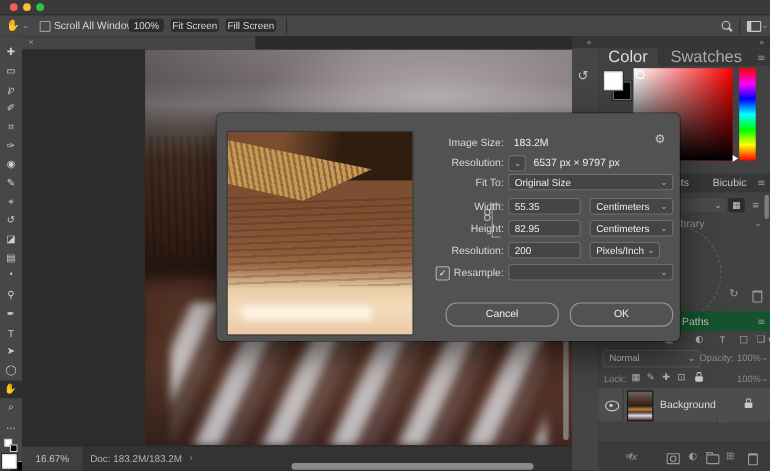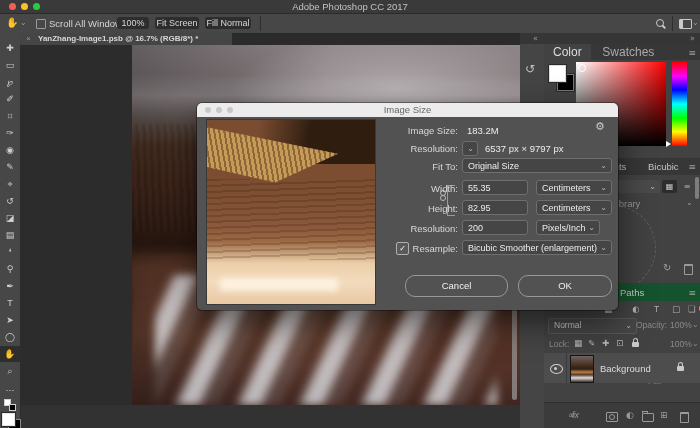--- a/index.html
+++ b/index.html
@@ -52,21 +52,21 @@
   .statusbar{position:absolute;left:20px;top:405px;width:500px;height:23px;background:#333333;border-top:1px solid #262626;}
   .zoomfield{position:absolute;left:0;top:0;width:55px;height:23px;background:#3f3f3f;line-height:23px;text-align:center;color:#c0c0c0;font-size:9px;}
   .docinfo{position:absolute;left:60px;top:0;height:23px;line-height:23px;color:#b5b5b5;font-size:9px;}
   .scroll-h{position:absolute;left:245px;top:15px;width:220px;height:6px;background:#9a9a9a;border-radius:3px;opacity:.85;}
   
   .dock{position:absolute;left:520px;top:33px;width:180px;height:395px;background:#404040;}
   .dock-collapse{position:absolute;left:0;top:0;width:180px;height:11px;background:#363636;color:#969696;font-size:8px;line-height:11px;}
   .dock-strip{position:absolute;left:0;top:11px;width:24px;height:384px;background:#454545;border-right:1px solid #313131;}
   .dock-main{position:absolute;left:24px;top:11px;width:156px;height:384px;background:#404040;}
   .phead{position:absolute;left:0;width:156px;background:#373737;}
-  .ptab{display:inline-block;height:16px;line-height:16px;padding:0 9px;color:#aaa;font-size:12px;}
+  .ptab{display:inline-block;height:16px;line-height:16px;padding:0 9px;color:#aaa;font-size:15px;}
   .ptab.on{background:#424242;color:#ddd;}
   .burger{position:absolute;right:4px;color:#9f9f9f;font-size:9px;}
   .colorbody{position:absolute;left:0;top:16px;width:156px;height:98px;background:#424242;}
   .sat{position:absolute;left:32px;top:2px;width:90px;height:84px;
        background:linear-gradient(to bottom, rgba(0,0,0,0), #000),linear-gradient(to right, #fff, #f00);}
   .satring{position:absolute;left:34px;top:4px;width:6px;height:6px;border:1px solid #fff;border-radius:50%;}
   .hue{position:absolute;left:128px;top:2px;width:15px;height:84px;
        background:linear-gradient(to bottom,#f00 0%,#f0f 17%,#00f 33%,#0ff 50%,#0f0 67%,#ff0 83%,#f00 100%);}
   .huemark{position:absolute;left:122px;top:81px;width:0;height:0;border-top:3px solid transparent;border-bottom:3px solid transparent;border-left:5px solid #fff;}
   .chipw{position:absolute;width:15px;height:15px;background:#fff;border:1px solid #ddd;box-shadow:0 0 0 1px #2a2a2a;}
@@ -131,31 +131,30 @@
 </style>
 </head>
 <body>
 
 <div id="app">
 
   <div class="titlebar">
     <span class="tl" style="left:9px;background:#f35f57;"></span>
     <span class="tl" style="left:21px;background:#fbbe2e;"></span>
     <span class="tl" style="left:33px;background:#2aca44;"></span>
-    <span class="apptitle">Adobe Photoshop CC 2017</span>
   </div>
 
   <div class="optionsbar">
     <span class="abs g" style="left:6px;top:3px;font-size:10px;color:#ddd;">✋</span>
     <span class="abs g" style="left:20px;top:4px;font-size:8px;color:#9f9f9f;">⌄</span>
     <span class="cbx" style="left:36px;top:5px;"></span>
     <span class="abs" style="left:49px;top:4px;">Scroll All Windows</span>
     <span class="obtn" style="left:117px;width:32px;">100%</span>
     <span class="obtn" style="left:155px;width:44px;">Fit Screen</span>
-    <span class="obtn" style="left:205px;width:46px;">Fill Normal</span>
+    <span class="obtn" style="left:205px;width:46px;">Fill Screen</span>
     <span class="vsep" style="left:260px;"></span>
     <span class="i-search" style="left:656px;top:5px;"></span>
     <span class="vsep" style="left:672px;"></span>
     <span class="i-ws" style="left:679px;top:5px;"></span>
     <span class="abs g" style="left:692px;top:4px;font-size:8px;color:#9f9f9f;">⌄</span>
   </div>
 
   <div class="toolbar">
     <span class="tool g" style="top:7px;">✚</span>
     <span class="tool g" style="top:24px;">▭</span>
@@ -180,34 +179,39 @@
     <span class="tool g" style="top:347px;">…</span>
     <span class="abs" style="left:4px;top:366px;width:5px;height:5px;border:1px solid #cfcfcf;background:#fff;"></span>
     <span class="abs" style="left:9px;top:371px;width:5px;height:5px;border:1px solid #cfcfcf;background:#000;"></span>
     <span class="abs" style="left:8px;top:386px;width:11px;height:11px;background:#000;border:1px solid #8a8a8a;"></span>
     <span class="abs" style="left:2px;top:380px;width:11px;height:11px;background:#fff;border:1px solid #e5e5e5;box-shadow:0 0 0 1px #2a2a2a;"></span>
   </div>
 
   <div class="tabbar">
     <div class="doctab">
       <span class="x">×</span>
-      <span class="t">YanZhang-Image1.psb @ 16.7% (RGB/8*) *</span>
     </div>
   </div>
 
   <div class="canvas">
     <div class="photo">
       <div class="bushtex"></div>
       <div class="rockglow"></div>
       <div class="rocks"></div>
       <div class="waterfall"></div>
     </div>
     <div class="scroll-v"></div>
   </div>
 
+  <div class="statusbar">
+    <span class="zoomfield">16.67%</span>
+    <span class="docinfo" style="left:62px;">Doc: 183.2M/183.2M</span>
+    <span class="docinfo g" style="left:152px;color:#9a9a9a;">›</span>
+    <span class="scroll-h"></span>
+  </div>
 
   <div class="dock">
     <div class="dock-collapse">
       <span class="abs g" style="left:13px;">«</span>
       <span class="abs g" style="right:5px;">»</span>
     </div>
 
     <div class="dock-strip">
       <span class="abs g" style="left:5px;top:18px;font-size:12px;color:#c0c0c0;">↺</span>
       <span class="abs g" style="left:5px;top:63px;font-size:12px;color:#c0c0c0;">❂</span>
@@ -295,26 +299,20 @@
           <span class="bic g" style="left:82px;">◐</span>
           <span class="i-folder" style="left:98px;top:10px;"></span>
           <span class="bic g" style="left:116px;">⊞</span>
           <span class="i-trash" style="left:136px;top:9px;"></span>
         </div>
       </div>
     </div>
   </div>
 
   <div class="dialog">
-    <div class="dtitle">
-      <span class="ddot" style="left:8px;"></span>
-      <span class="ddot" style="left:19px;"></span>
-      <span class="ddot" style="left:30px;"></span>
-      <span class="dtitletext">Image Size</span>
-    </div>
 
     <div class="preview">
       <div class="pv-topdark"></div>
       <div class="pv-bank"></div>
       <div class="pv-reeds"></div>
       <div class="pv-shine"></div>
     </div>
 
     <span class="abs g" style="left:398px;top:17px;font-size:11px;color:#c9c9c9;">⚙</span>
 
@@ -359,21 +357,20 @@
       <span>200</span>
     </span>
     <span class="dfield" style="left:339px;top:117px;width:64px;">
       <span>Pixels/Inch</span>
       <span class="dchev g">⌄</span>
     </span>
 
     <span class="dcheckbox g">✓</span>
     <span class="dlabel" style="top:140px;">Resample:</span>
     <span class="dfield" style="left:265px;top:137px;width:150px;">
-      <span>Bicubic Smoother (enlargement)</span>
       <span class="dchev g">⌄</span>
     </span>
 
     <span class="dbtn" style="left:208px;top:172px;width:101px;">Cancel</span>
     <span class="dbtn" style="left:321px;top:172px;width:92px;">OK</span>
   </div>
 
 </div>
 
 </body></html>

